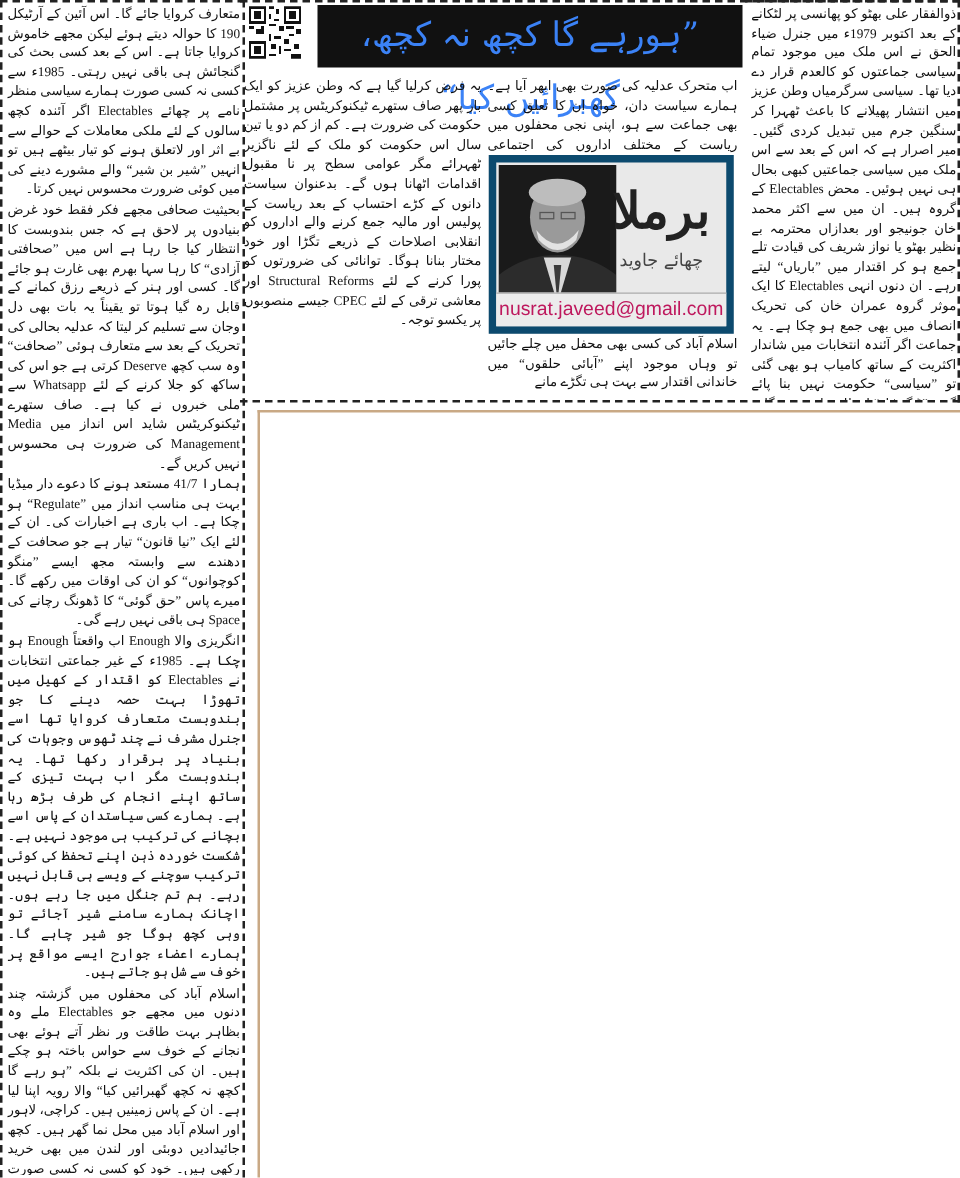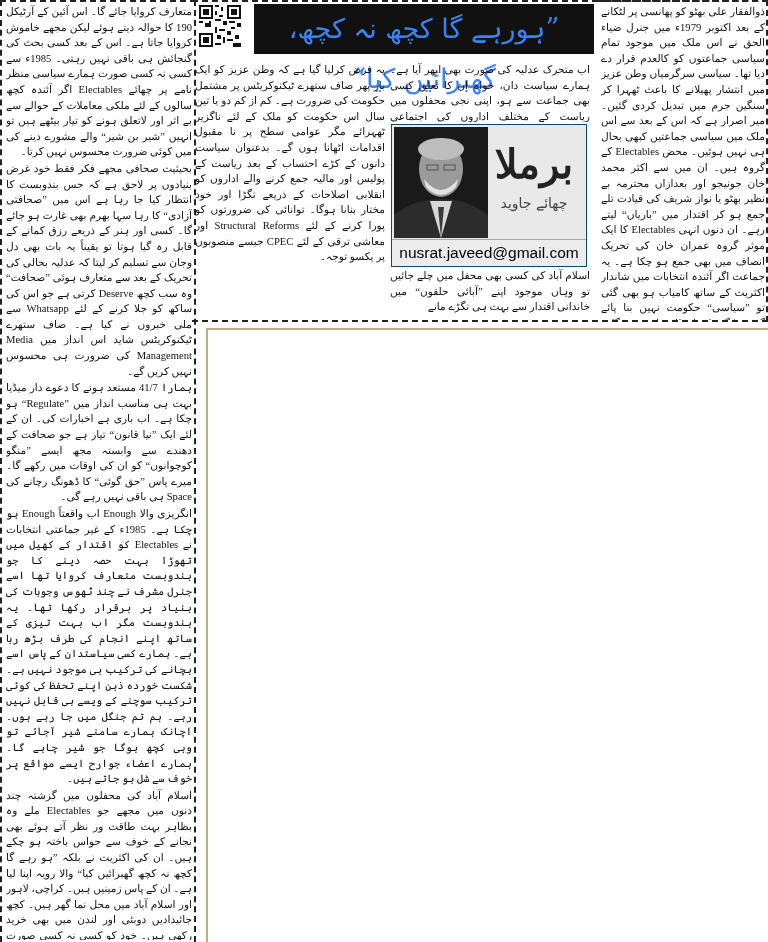--- a/index.html
+++ b/index.html
@@ -5,27 +5,27 @@
   html, body { margin:0; padding:0; background:#fff; }
   body { width:768px; height:942px; position:relative; overflow:hidden;
          font-family:"DejaVu Sans", sans-serif; color:#111; }
   .frame { position:absolute; border:2px dashed #222; box-sizing:border-box; }
   .col { position:absolute; direction:rtl; text-align:justify; font-size:10.6px; line-height:15.6px; color:#111;font-family:Liberation Serif, serif; }
   .col p { margin:0 0 1px 0; }
   #qr { position:absolute; left:199px; top:5px; width:42px; height:42px; }
   #headline { position:absolute; left:254px; top:4px; width:340px; height:50px; background:#111;
               color:#3b82f6; direction:rtl; text-align:center; font-family:"DejaVu Serif", serif;
               font-size:27px; line-height:50px; letter-spacing:0.5px; }
-  #author-box { position:absolute; left:391px; top:124px; width:196px; height:143px; border:1px solid #0c4a6e; background:#e9e9e9; box-sizing:border-box; }
+  #author-box { position:absolute; left:391px; top:124px; width:196px; height:143px; border:6px solid #0c4a6e; background:#e9e9e9; box-sizing:border-box; }
   #author-photo { position:absolute; left:2px; top:2px; width:94px; height:111px; background:#1b1b1b; overflow:hidden; }
   #column-name { position:absolute; right:10px; top:14px; width:84px; text-align:center; font-family:"DejaVu Serif", serif;
                  font-size:40px; font-weight:bold; line-height:50px; color:#222; direction:rtl; }
   #author-name { position:absolute; right:10px; top:70px; width:84px; text-align:center; font-size:14px; color:#444; direction:rtl; }
   #author-email { position:absolute; left:0; bottom:0; width:100%; height:26px; background:#ececec; border-top:1px solid #aaa;
-                  font-family:"Liberation Sans", sans-serif; font-size:15.5px; line-height:26px; text-align:center; color:#000000; }
+                  font-family:"Liberation Sans", sans-serif; font-size:15.5px; line-height:26px; text-align:center; color:#be185d; }
   #blank-area { position:absolute; left:198px; top:320px; width:570px; height:622px; }
   #blank-inner { position:absolute; left:8px; top:8px; right:0; bottom:0; border-left:2px solid #c9a985; border-top:2px solid #c9a985; background:#fff; }
 </style>
 </head>
 <body>
 
 <div class="frame" style="left:596px; top:0; width:172px; height:322px; border-left:none; border-bottom:none;"></div>
 <div class="col" style="left:601px; top:4px; width:164px; height:316px; overflow:hidden;">
   <p>ذوالفقار علی بھٹو کو پھانسی پر لٹکانے کے بعد اکتوبر 1979ء میں جنرل ضیاء الحق نے اس ملک میں موجود تمام سیاسی جماعتوں کو کالعدم قرار دے دیا تھا۔ سیاسی سرگرمیاں وطن عزیز میں انتشار پھیلانے کا باعث ٹھہرا کر سنگین جرم میں تبدیل کردی گئیں۔ میر اصرار ہے کہ اس کے بعد سے اس ملک میں سیاسی جماعتیں کبھی بحال ہی نہیں ہوئیں۔ محض Electables کے گروہ ہیں۔ ان میں سے اکثر محمد خان جونیجو اور بعدازاں محترمہ بے نظیر بھٹو یا نواز شریف کی قیادت تلے جمع ہو کر اقتدار میں ”باریاں“ لیتے رہے۔ ان دنوں انہی Electables کا ایک موثر گروہ عمران خان کی تحریک انصاف میں بھی جمع ہو چکا ہے۔ یہ جماعت اگر آئندہ انتخابات میں شاندار اکثریت کے ساتھ کامیاب ہو بھی گئی تو ”سیاسی“ حکومت نہیں بنا پائے گی۔ ”ڈنگ ٹپاؤ“ انتظام جاری رہے گا۔</p>
 

